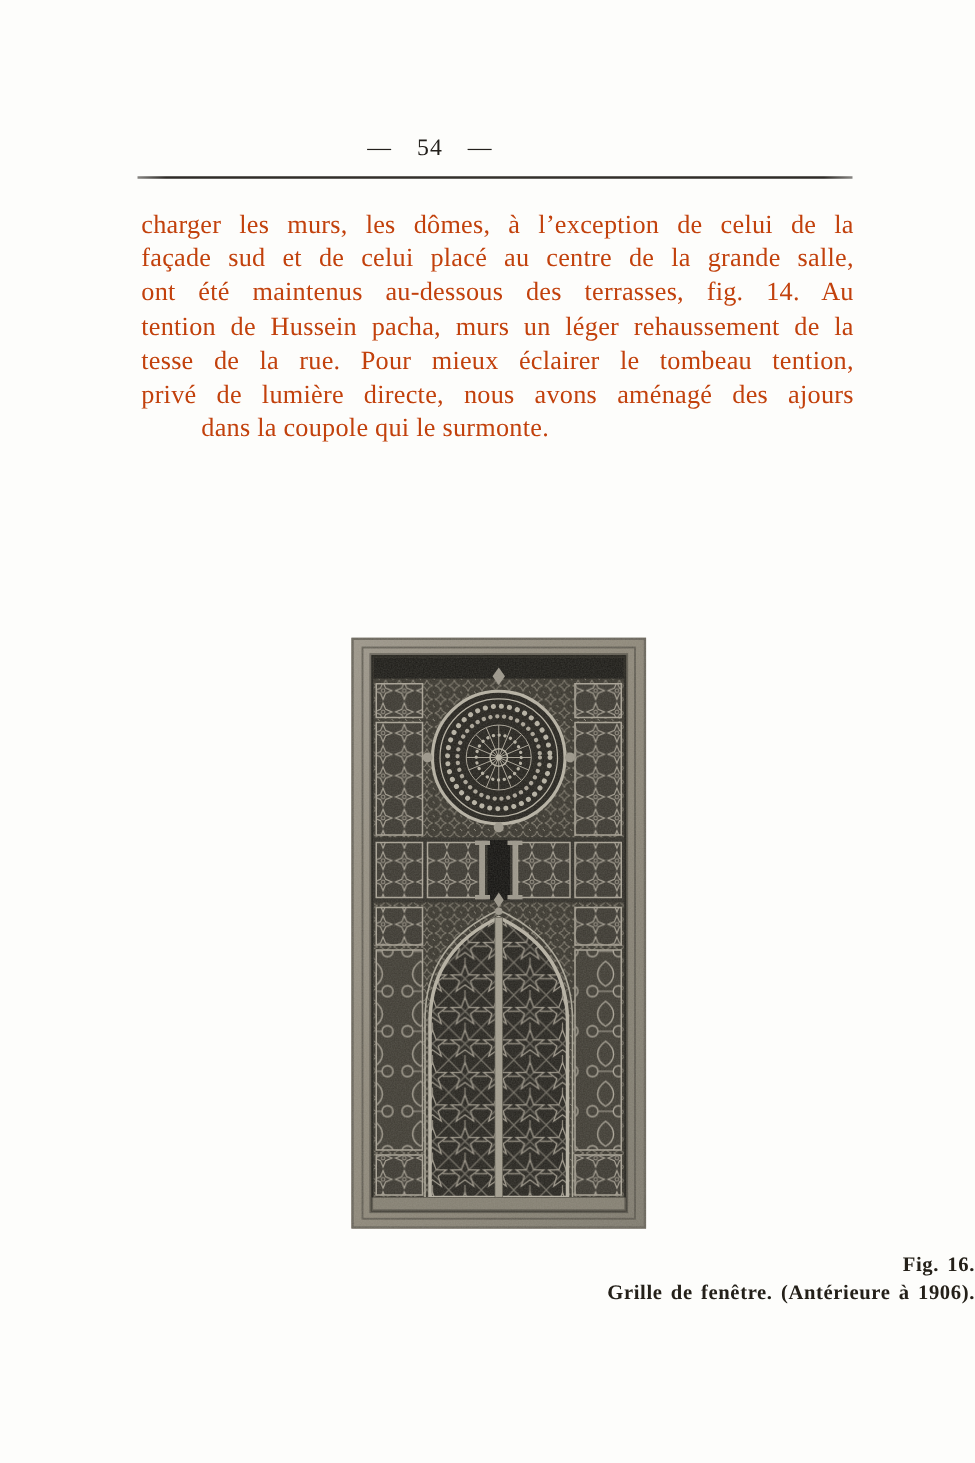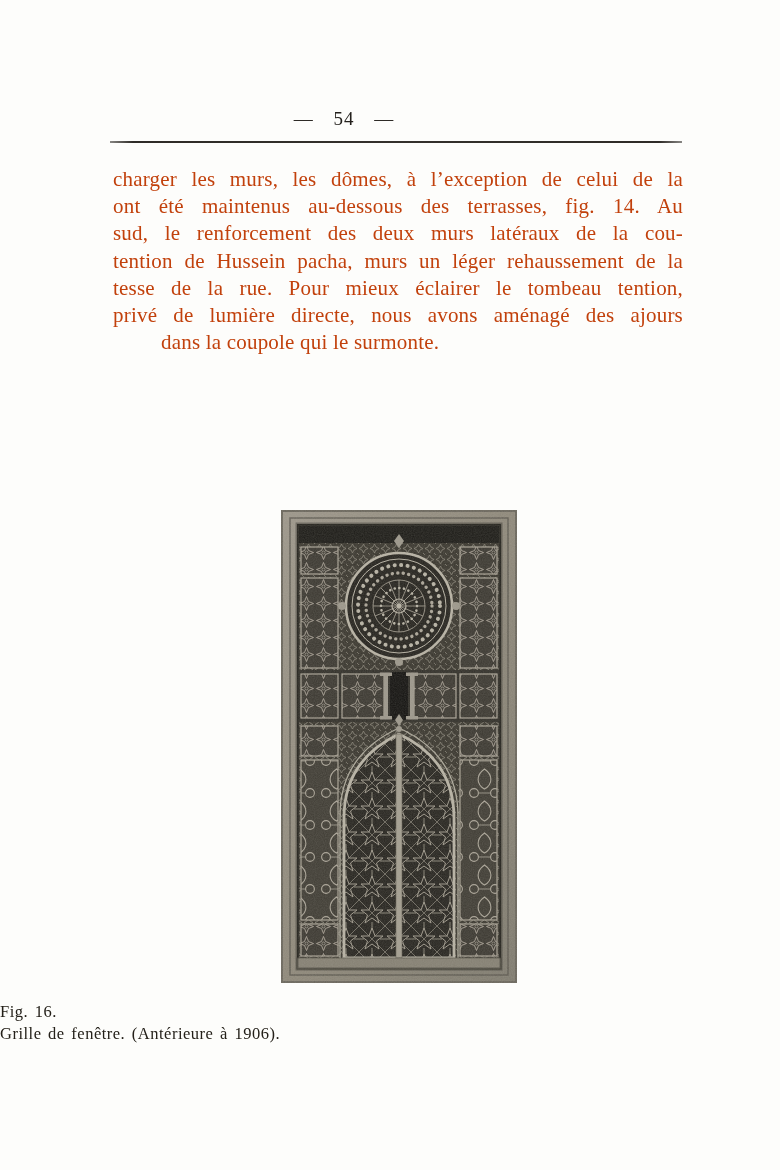--- a/index.html
+++ b/index.html
@@ -60,39 +60,40 @@
     width: 236px;
     height: 473px;
     margin: 0;
   }
   .figure-photo svg { display: block; }
   .figure-caption {
     position: absolute;
     top: 1002px;
     left: 0;
     width: 780px;
-    text-align: left;
+    text-align: right;
     font-size: 16.5px;
     line-height: 20px;
     letter-spacing: 0.5px;
     word-spacing: 2px;
     color: #242019;
+    font-weight: bold;
   }
   .figure-caption .cap1 { margin-bottom: 2px; }
 </style>
 </head>
 <body>
 
 <div class="page-number">— 54 —</div>
 <div class="header-rule"></div>
 
 <div class="body-text">
   <div class="jl">charger les murs, les dômes, à l’exception de celui de la</div>
+  <div class="jl">façade sud et de celui placé au centre de la grande salle,</div>
   <div class="jl">ont été maintenus au-dessous des terrasses, fig. 14. Au</div>
-  <div class="jl">sud, le renforcement des deux murs latéraux de la cou-</div>
   <div class="jl">tention de Hussein pacha, murs un léger rehaussement de la</div>
   <div class="jl">tesse de la rue. Pour mieux éclairer le tombeau tention,</div>
   <div class="jl">privé de lumière directe, nous avons aménagé des ajours</div>
   <div class="jl last">dans la coupole qui le surmonte.</div>
 </div>
 
 <figure class="figure-photo">
   <svg width="236" height="473" viewBox="0 0 236 473" xmlns="http://www.w3.org/2000/svg">
     <defs>
       <linearGradient id="gFrame" x1="0" y1="0" x2="1" y2="1">

